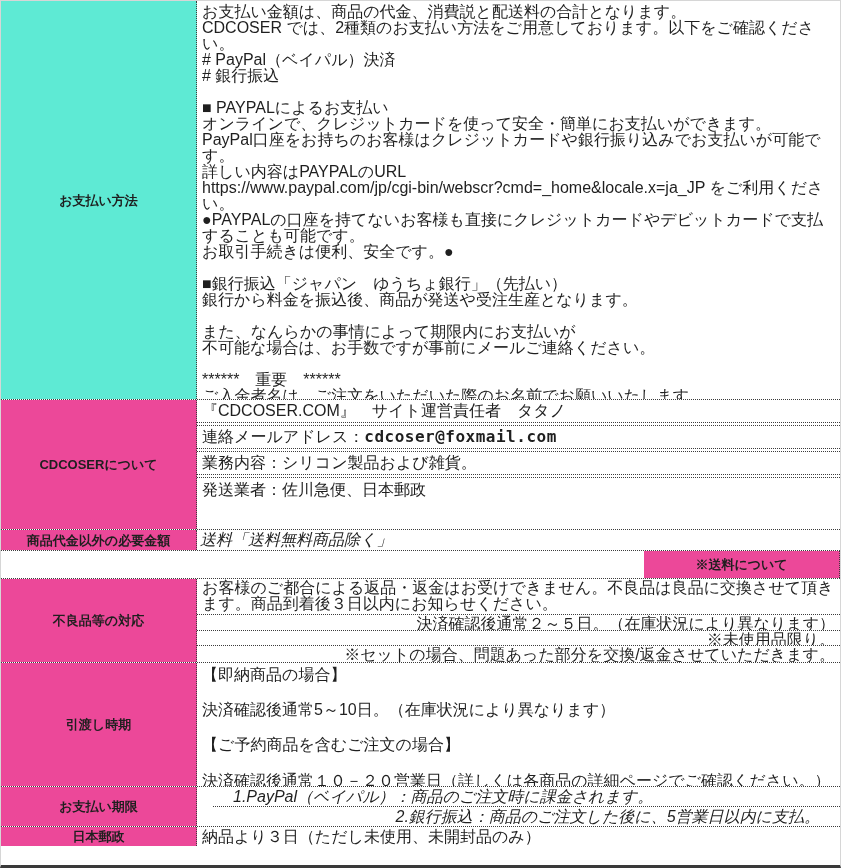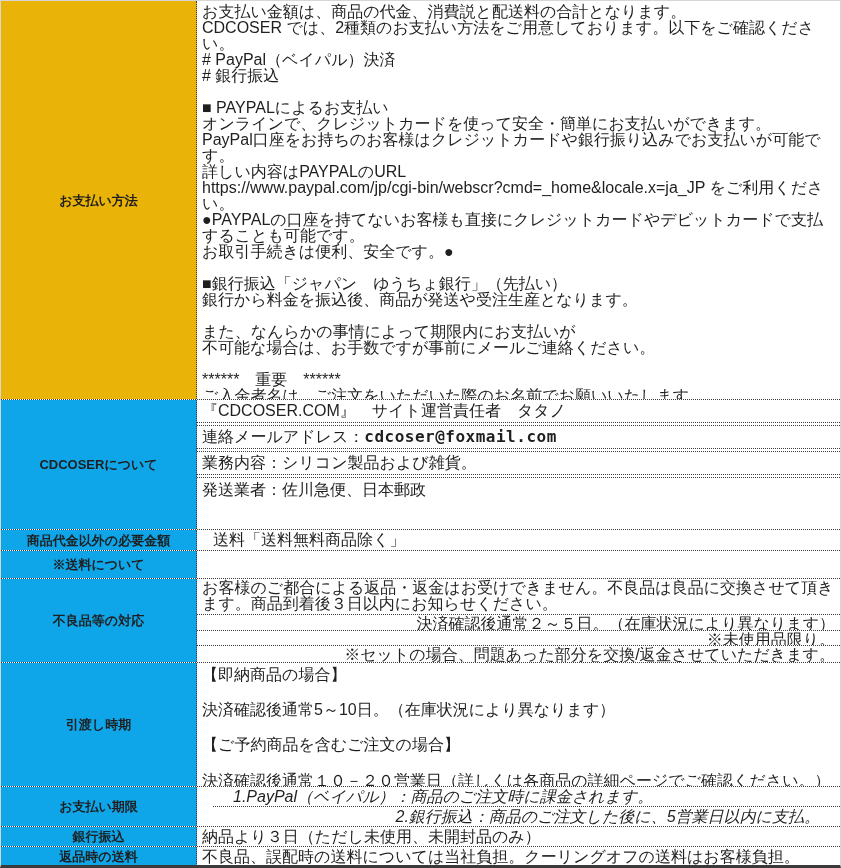--- a/index.html
+++ b/index.html
@@ -19,47 +19,47 @@
     overflow: hidden;
     background: #ffffff;
   }
   .section { display: flex; width: 100%; }
   .section + .section { border-top: 1px dotted #3c3c3c; }
 
   .label-cell {
     flex: 0 0 196px;
     width: 196px;
     border-right: 1px dotted #3c3c3c;
-    background: #0ea5e9;
+    background: #ec4899;
     display: flex;
     align-items: center;
     justify-content: center;
     text-align: center;
     font-weight: bold;
     font-size: 13px;
     line-height: 15px;
     padding: 0 4px;
   }
-  .sec-0 .label-cell { background: #eab308; }
+  .sec-0 .label-cell { background: #5eead4; }
 
   .content { flex: 1 1 auto; display: flex; flex-direction: column; min-width: 0; }
 
   .cell {
     font-size: 16px;
     line-height: 16px;
     padding: 3px 5px;
     white-space: pre-wrap;
     overflow: hidden;
   }
 
   
   .sec-0 { height: 398px; }
   .sec-1 { height: 130px; }
   .sec-2 { height: 21px; }
-  .sec-3 { height: 28px; }
+  .sec-3 { height: 28px; justify-content: flex-end; }
   .sec-4 { height: 84px; }
   .sec-5 { height: 124px; }
   .sec-6 { height: 40px; gap: 16px; }
   .sec-7 { height: 20px; }
   .sec-8 { height: 20px; }
 
   
   .sec-1 .cell {
     height: 24px;
     margin-bottom: 2px;
@@ -75,21 +75,21 @@
 
   
   .sec-4 .cell + .cell, .sec-6 .cell + .cell { border-top: 1px dotted #3c3c3c; text-align: right; }
   .sec-4 .cell { padding: 1px 5px; }
   .sec-4 .cell-0 { height: 35px; }
   .sec-4 .cell-1 { height: 17px; }
   .sec-4 .cell-2 { height: 15px; }
   .sec-4 .cell-3 { height: 17px; }
   .sec-6 .cell { height: 20px; padding: 2px 20px; font-style: italic; }
 
-  .sec-2 .cell { padding: 2px 16px; }
+  .sec-2 .cell { padding: 2px 3px; font-style: italic; }
   .sec-3 .cell { padding: 5px 5px; }
   .sec-5 .cell { line-height: 17.6px; padding: 3px 5px; }
   .sec-7 .cell, .sec-8 .cell { padding: 2px 5px; }
 
   .email {
     font-weight: bold;
     font-family: "DejaVu Sans Mono", monospace;
     letter-spacing: 0.5px;
   }
 </style>
@@ -173,26 +173,20 @@
 
   <div class="section sec-6">
     <div class="label-cell">お支払い期限</div>
     <div class="content">
       <div class="cell">1.PayPal（ベイパル）：商品のご注文時に課金されます。</div>
       <div class="cell">2.銀行振込：商品のご注文した後に、5営業日以内に支払。</div>
     </div>
   </div>
 
   <div class="section sec-7">
-    <div class="label-cell">銀行振込</div>
+    <div class="label-cell">日本郵政</div>
     <div class="content">
       <div class="cell">納品より３日（ただし未使用、未開封品のみ）</div>
     </div>
   </div>
 
-  <div class="section sec-8">
-    <div class="label-cell">返品時の送料</div>
-    <div class="content">
-      <div class="cell">不良品、誤配時の送料については当社負担。クーリングオフの送料はお客様負担。</div>
-    </div>
-  </div>
 
 </div>
 
 </body></html>

